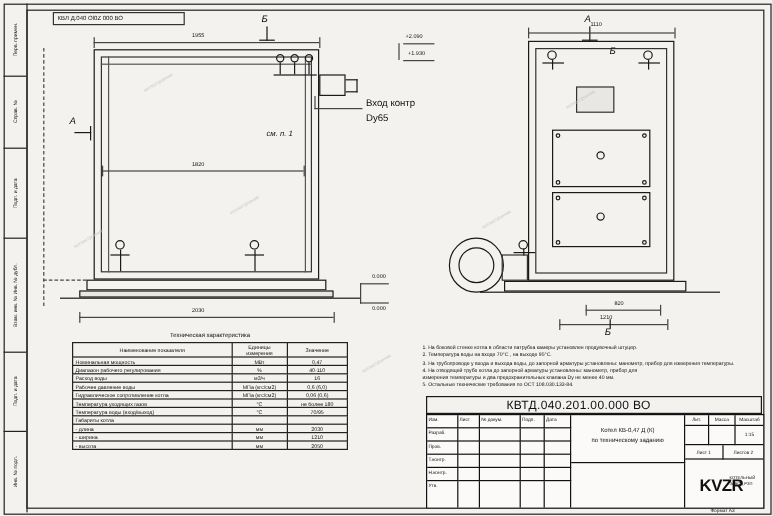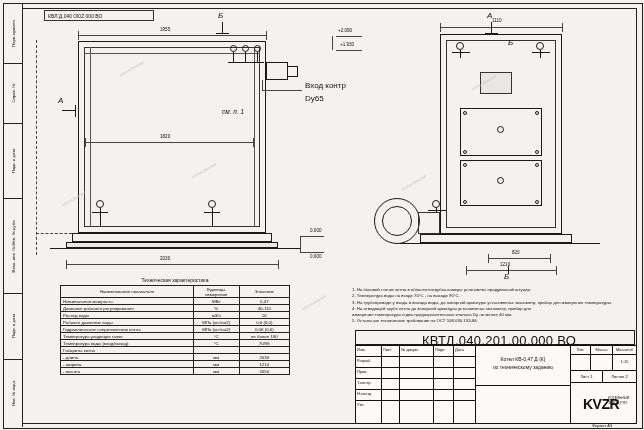--- a/index.html
+++ b/index.html
@@ -45,21 +45,21 @@
   .hatch{
     background-image:repeating-linear-gradient(45deg,#777 0 0.5px,transparent 0.5px 3px);
   }
   .wm{position:absolute;font-size:4px;color:#c9c5c0;transform:rotate(-30deg);white-space:nowrap;}
   .big{font-size:8px;}
   .mid{font-size:6.5px;}
   .dimtxt{position:absolute;font-size:4.6px;color:#111;}
   .secletter{position:absolute;font-size:8px;font-style:italic;color:#111;}
   .logo{position:absolute;font-size:14px;font-weight:bold;color:#111;letter-spacing:-0.5px;}
   .logo-sub{position:absolute;font-size:3.4px;color:#111;}
-  .cnum{position:absolute;font-size:13px;color:#111;letter-spacing:0.3px;}
+  .cnum{position:absolute;font-size:10px;color:#111;letter-spacing:0.3px;}
 </style>
 </head>
 <body>
 
 <div id="sheet">
 
   <div class="frame-outer"></div>
   <div class="frame-inner"></div>
 
   <div class="leftcol">

